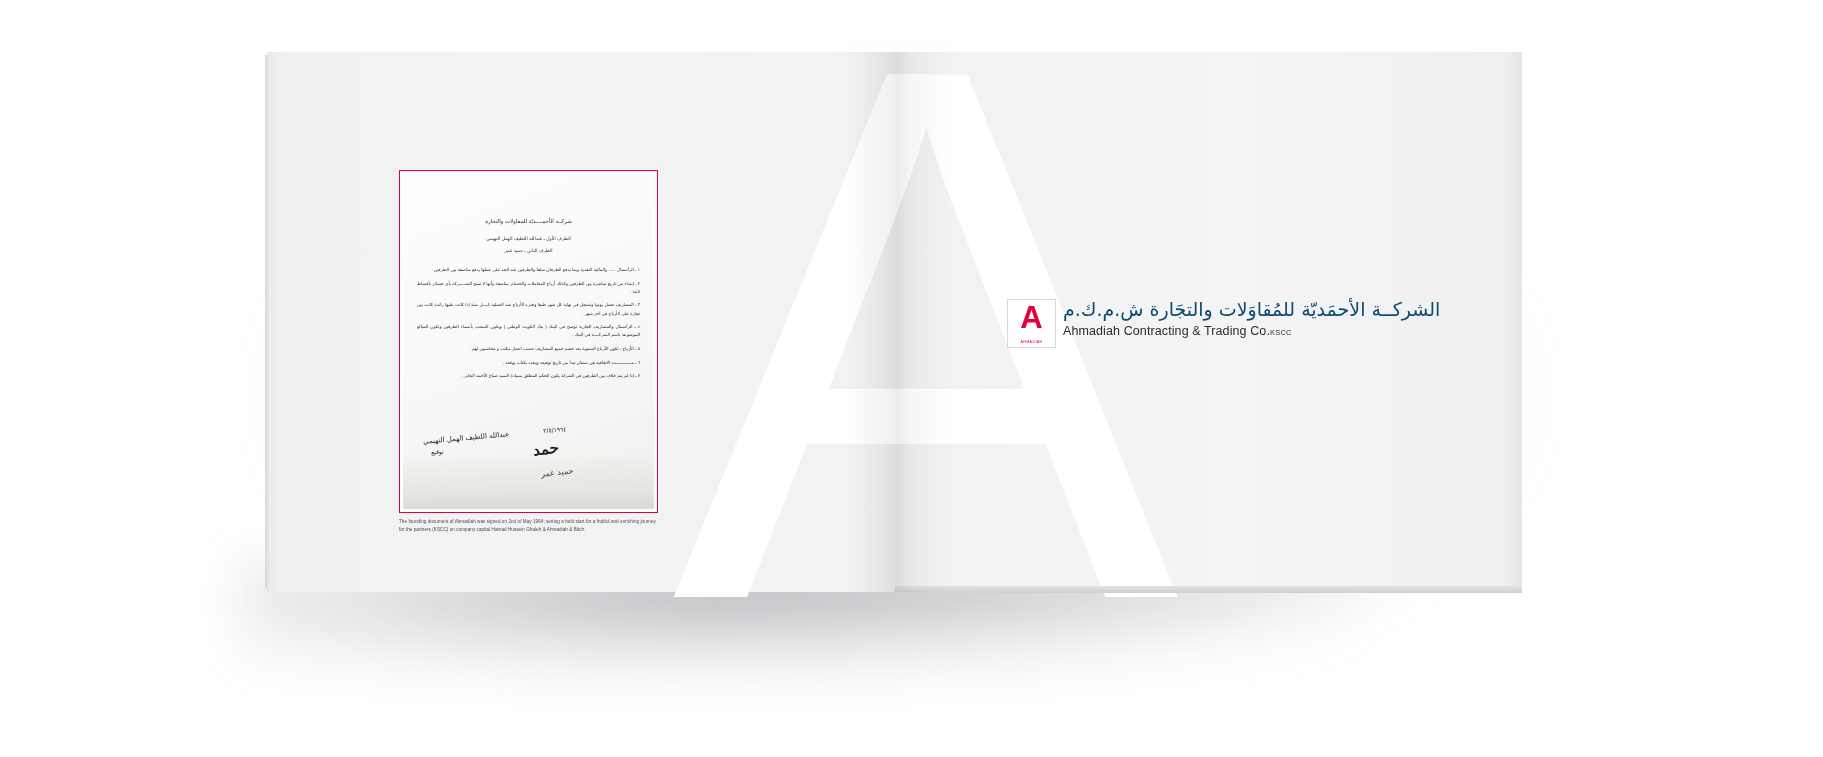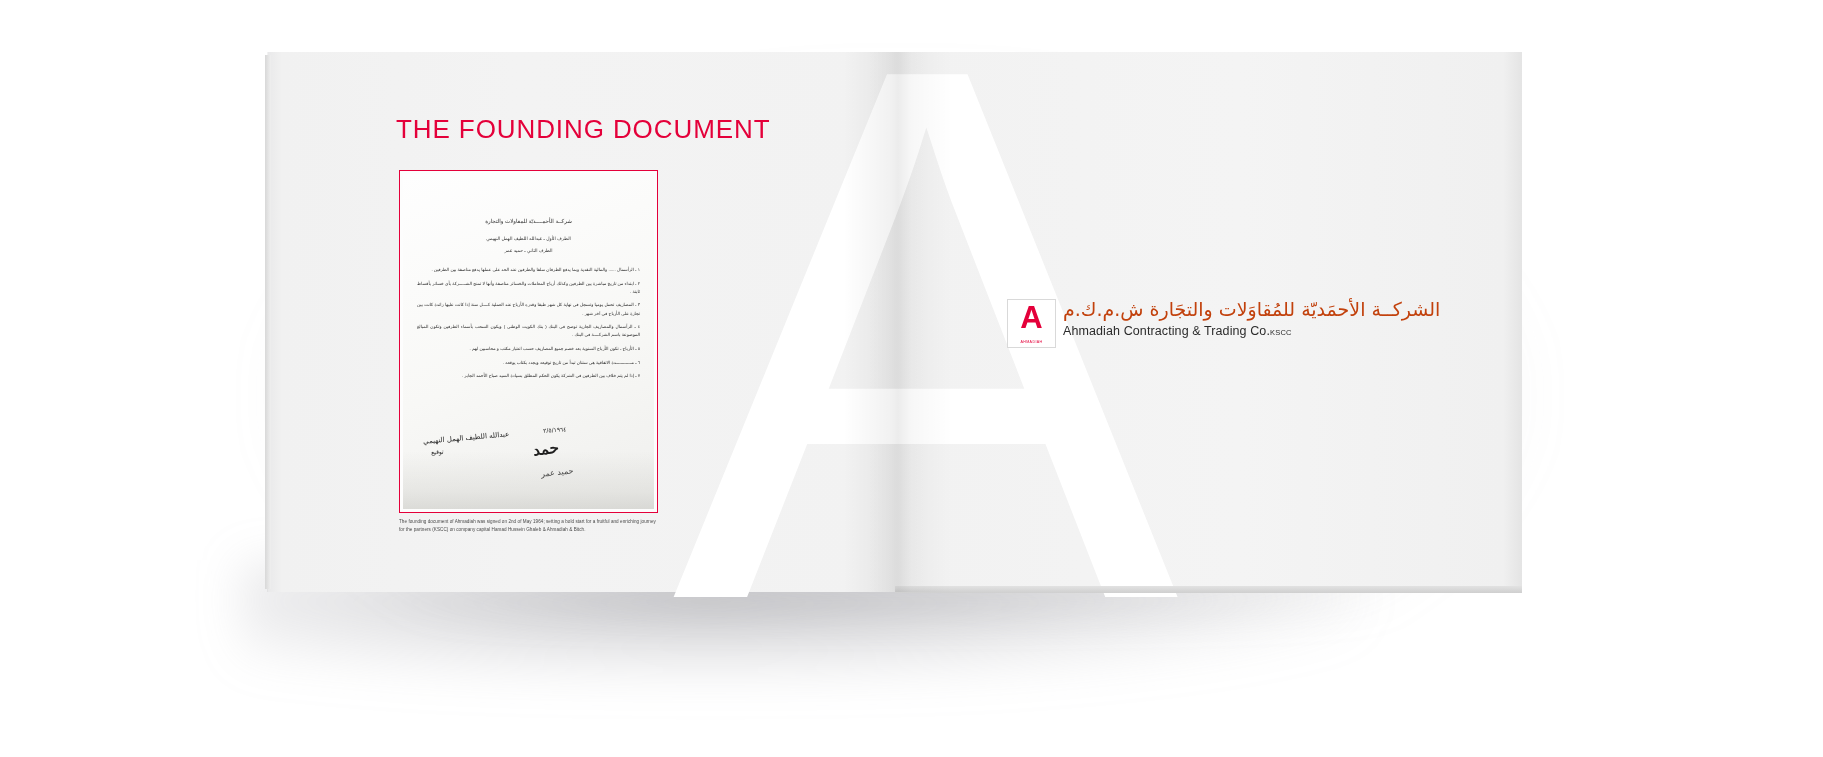--- a/index.html
+++ b/index.html
@@ -302,21 +302,21 @@
   #logo-text {
     margin-left: 7px;
     display: flex;
     flex-direction: column;
     justify-content: flex-start;
   }
   #logo-ar {
     direction: rtl;
     font-size: 19px;
     line-height: 1.25;
-    color: #c2410c;
+    color: #0c4a6e;
     white-space: nowrap;
     font-family: "DejaVu Sans", sans-serif;
   }
   #logo-en {
     margin-top: 2px;
     font-size: 12.5px;
     color: #2b2b2b;
     white-space: nowrap;
     letter-spacing: 0.1px;
   }
@@ -330,21 +330,20 @@
 
 <div id="spread-shadow"></div>
 <div id="spread-shadow-2"></div>
 
 <div id="spread">
 
   <div id="left-edge"></div>
 
   <div class="page" id="page-left">
     <div id="left-content">
-      <div id="heading">THE FOUNDING DOCUMENT</div>
 
       <div id="doc-frame">
         <div id="doc-paper">
           <div class="doc-title">شركــة الأحمــــديّة للمقاولات والتجارة</div>
           <div class="doc-party" id="party1">الطرف الأول ـ عبدالله اللطيف الهمل النهيمي</div>
           <div class="doc-party" id="party2">الطرف الثاني ـ حميد عمر</div>
 
           <div id="doc-body">
             <p>١ ـ الرأسمال ...... والمالية النقدية وبما يدفع الطرفان سلفا والطرفين عند الحد على عملها يدفع مناصفة بين الطرفين .</p>
             <p>٢ ـ ابتداء من تاريخ مباشرة بين الطرفين وكذلك أرباح المعاملات والخسائر مناصفة وأنها لا تمنح الشـــــركة بأي خسائر بأقساط ثابتة .</p>

